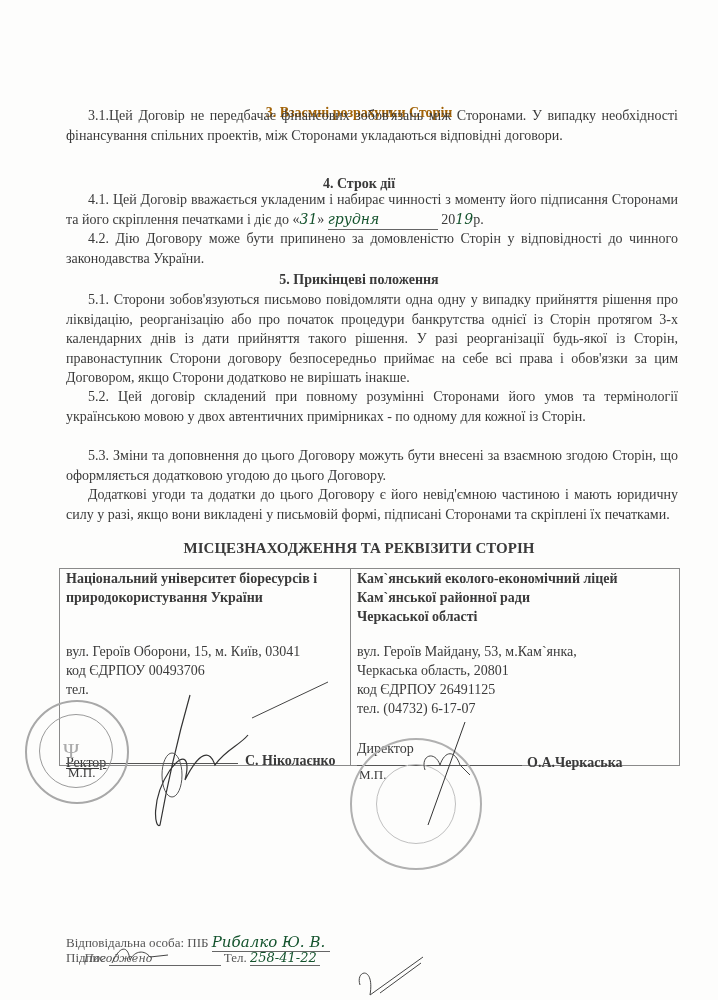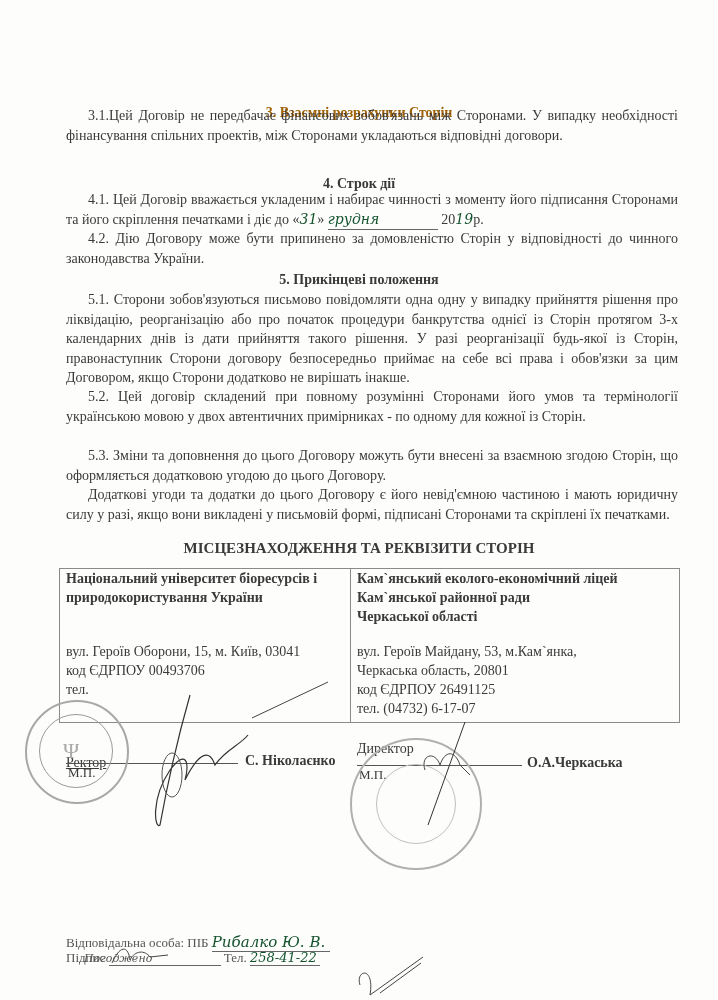--- a/index.html
+++ b/index.html
@@ -9,21 +9,21 @@
   }
   .page { position:absolute; left:0; top:0; width:718px; height:1000px; }
   .abs { position:absolute; }
   .heading { position:absolute; left:0; width:718px; text-align:center; font-weight:bold; font-size:14px; }
   .faded { color:#a16207;margin-top:17px; }
   .para { position:absolute; left:66px; width:612px; font-size:14px; line-height:19.5px; text-align:justify; }
   .para .ind { display:inline-block; width:22px; }
   .hand { font-family:"DejaVu Serif", serif; font-style:italic; color:#14532d; }
   .date-line { border-bottom:1px solid #666; display:inline-block; }
   .table {
-    position:absolute; left:59px; top:568px; width:621px; height:155px;
+    position:absolute; left:59px; top:568px; width:621px; height:198px;
     border:1px solid #8a8a8a; box-sizing:border-box;
   }
   .table .divider { position:absolute; left:290px; top:0; bottom:0; border-left:1px solid #8a8a8a; }
   .cell { position:absolute; top:0; font-size:14px; line-height:19px; }
   .cell-left { left:6px; width:280px; }
   .cell-right { left:297px; width:318px; }
   .org { font-weight:bold; }
   .addr { margin-top:22px; }
   .sign-line { position:absolute; border-top:1px solid #555; }
   .stamp { position:absolute; border-radius:50%; border:2px solid #9a9a9a; }

